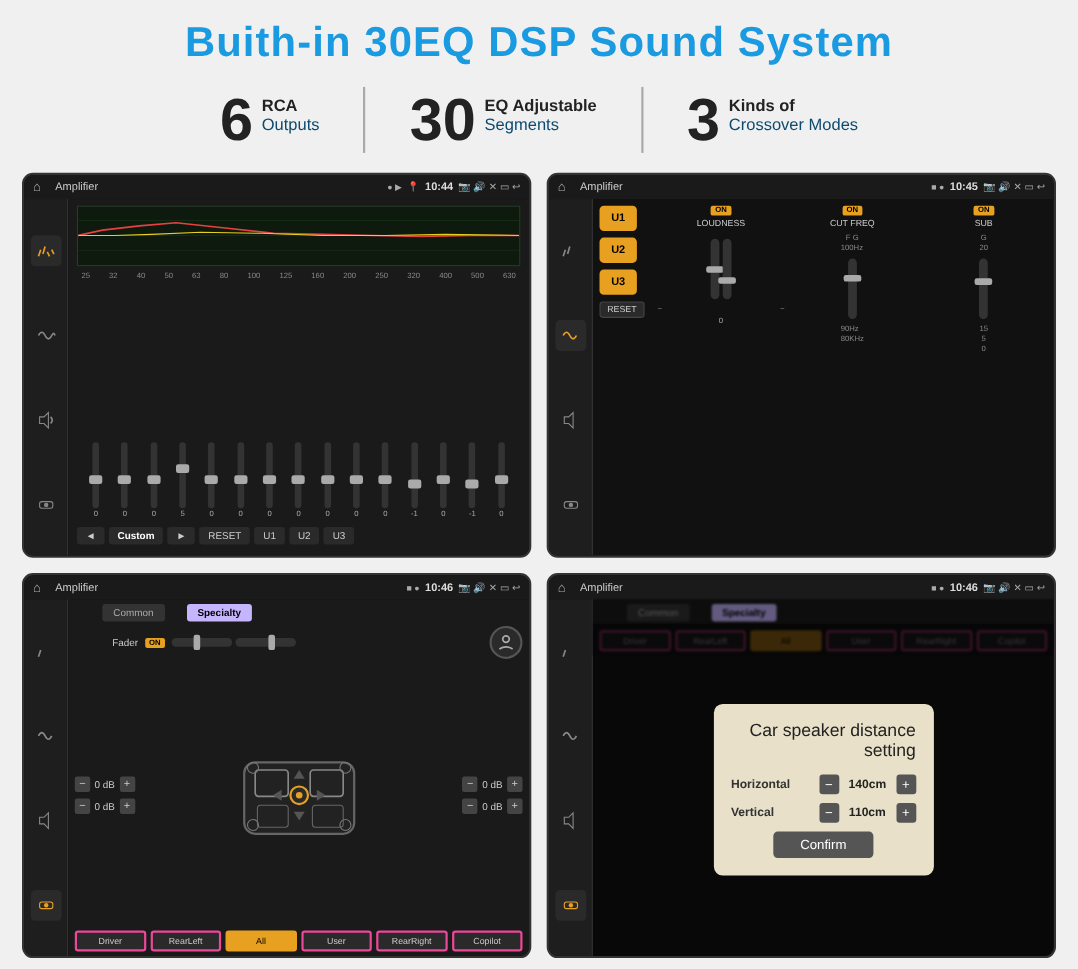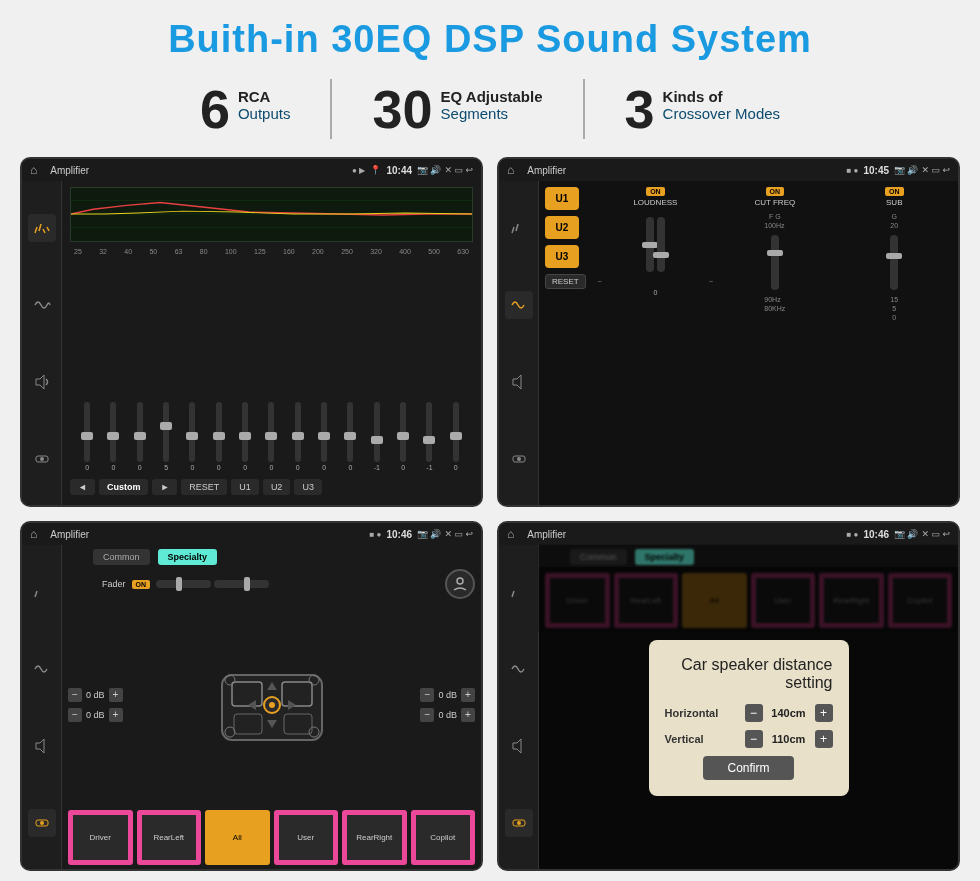--- a/index.html
+++ b/index.html
@@ -304,34 +304,34 @@
     .fader-main {
       flex: 1;
       background: #1a1a1a;
       padding: 4px 6px;
       display: flex;
       flex-direction: column;
       gap: 4px;
     }
     .tab-row {
       display: flex;
-      gap: 8px;
+      gap: 20px;
       padding-left: 25px;
     }
     .tab-btn {
       background: #333;
       color: #aaa;
       border: none;
       border-radius: 3px;
       font-size: 9px;
       padding: 3px 10px;
       cursor: pointer;
     }
     .tab-btn.active {
-      background: #5eead4;
+      background: #c4b5fd;
       color: #000;
       font-weight: bold;
     }
     .fader-row {
       display: flex;
       align-items: center;
       gap: 6px;
       margin-left: 34px;
     }
     .fader-label {
@@ -389,24 +389,24 @@
       color: #ccc;
     }
     .bottom-btns {
       display: flex;
       justify-content: space-between;
       gap: 4px;
     }
     .bottom-btn {
       background: #2a2a2a;
       color: #ccc;
-      border: 5px solid #ec4899;
+      border: 2px solid #ec4899;
       border-radius: 3px;
       font-size: 8px;
-      padding: 18px 8px;
+      padding: 3px 8px;
       cursor: pointer;
       flex: 1;
       text-align: center;
     }
     .bottom-btn.active {
       background: #e8a020;
       color: #000;
       border-color: #e8a020;
     }
 

